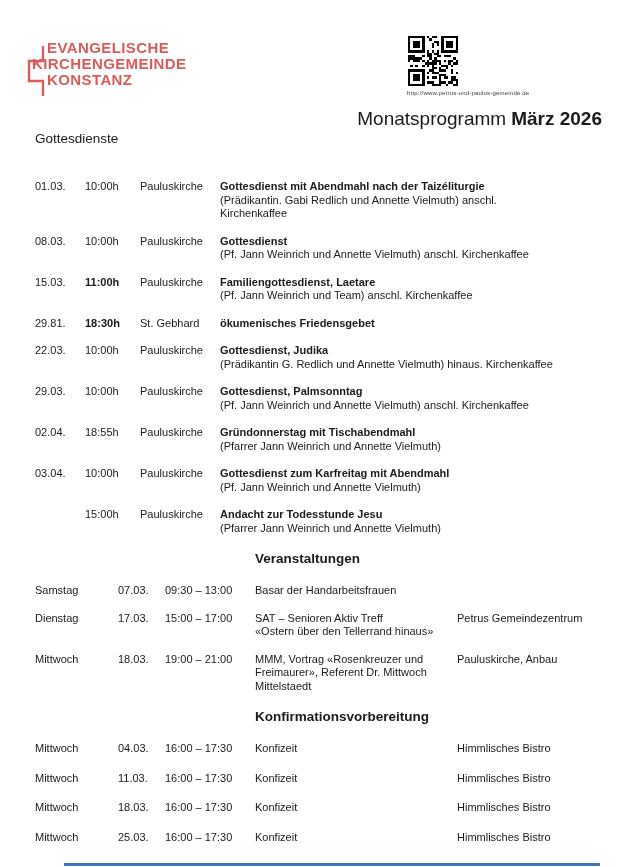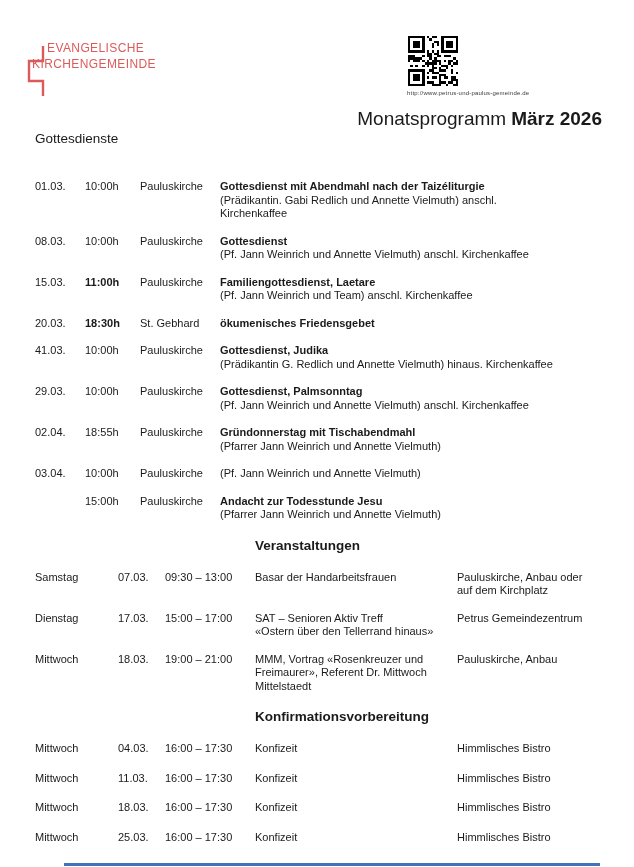--- a/index.html
+++ b/index.html
@@ -4,21 +4,21 @@
 <style>
   html,body{margin:0;padding:0;background:#ffffff;}
   .page{
     width:634px;height:867px;position:relative;overflow:hidden;background:#ffffff;
     font-family:"Liberation Sans",sans-serif;color:#1a1a1a;
   }
   
   .header{position:relative;height:172px;}
   .logo{position:absolute;left:22px;top:40px;}
   .logo svg{position:absolute;left:2px;top:4px;}
-  .logo-line{font-size:12px;line-height:16px;letter-spacing:.4px;font-weight:400;}
+  .logo-line{font-size:15px;line-height:16px;letter-spacing:.4px;font-weight:700;}
   .logo-line.l1,.logo-line.l3{padding-left:25px;}
   .logo-line.l2{padding-left:10px;}
   .qr{position:absolute;left:408px;top:36px;width:50px;height:50px;}
   .qr-caption{position:absolute;left:407px;top:90px;font-size:6px;letter-spacing:.2px;color:#3a3a3a;}
   .page-title{position:absolute;right:32px;top:108px;font-size:19px;white-space:nowrap;}
   .page-title .reg{margin-right:5px;}
   .page-title .b{font-weight:700;}
   .h-services{position:absolute;left:35px;top:131px;font-size:13.5px;}
   
   .content{padding:8px 30px 0 35px;}
@@ -39,20 +39,21 @@
 <div class="page">
 
   <div class="header">
 
     <div class="logo" style="color:#dc5a5a;">
       <svg width="24" height="54" viewBox="0 0 24 54">
         <path d="M19 2 V17 H5 V37 H19 V52" fill="none" stroke="#dc5a5a" stroke-width="2.4"></path>
       </svg>
       <div class="logo-line l1">EVANGELISCHE</div>
       <div class="logo-line l2">KIRCHENGEMEINDE</div>
+      <div class="logo-line l3">KONSTANZ</div>
     </div>
 
     <div class="qr">
       <svg id="qr-svg" width="50" height="50" viewBox="0 0 21 21" shape-rendering="crispEdges">
           <rect x="8" y="0" width="1" height="1" fill="#000"></rect>
           <rect x="10" y="0" width="1" height="1" fill="#000"></rect>
           <rect x="11" y="0" width="1" height="1" fill="#000"></rect>
           <rect x="9" y="1" width="1" height="1" fill="#000"></rect>
           <rect x="11" y="2" width="1" height="1" fill="#000"></rect>
           <rect x="12" y="2" width="1" height="1" fill="#000"></rect>
@@ -200,65 +201,63 @@
       <div>Pauluskirche</div>
       <div><span class="svc-title">Gottesdienst</span><div class="pre">(Pf. Jann Weinrich und Annette Vielmuth) anschl. Kirchenkaffee</div></div>
     </div>
     <div class="row svc">
       <div>15.03.</div>
       <div class="bold">11:00h</div>
       <div>Pauluskirche</div>
       <div><span class="svc-title">Familiengottesdienst, Laetare</span><div class="pre">(Pf. Jann Weinrich und Team) anschl. Kirchenkaffee</div></div>
     </div>
     <div class="row svc">
-      <div>20.03.</div>
+      <div>29.81.</div>
       <div class="bold">18:30h</div>
       <div>St. Gebhard</div>
       <div><span class="svc-title">ökumenisches Friedensgebet</span></div>
     </div>
     <div class="row svc">
-      <div>41.03.</div>
+      <div>22.03.</div>
       <div>10:00h</div>
       <div>Pauluskirche</div>
       <div><span class="svc-title">Gottesdienst, Judika</span><div class="pre">(Prädikantin G. Redlich und Annette Vielmuth) hinaus. Kirchenkaffee</div></div>
     </div>
     <div class="row svc">
       <div>29.03.</div>
       <div>10:00h</div>
       <div>Pauluskirche</div>
       <div><span class="svc-title">Gottesdienst, Palmsonntag</span><div class="pre">(Pf. Jann Weinrich und Annette Vielmuth) anschl. Kirchenkaffee</div></div>
     </div>
     <div class="row svc">
       <div>02.04.</div>
       <div>18:55h</div>
       <div>Pauluskirche</div>
       <div><span class="svc-title">Gründonnerstag mit Tischabendmahl</span><div class="pre">(Pfarrer Jann Weinrich und Annette Vielmuth)</div></div>
     </div>
     <div class="row svc">
       <div>03.04.</div>
       <div>10:00h</div>
       <div>Pauluskirche</div>
-      <div><div class="pre">(Pf. Jann Weinrich und Annette Vielmuth)</div></div>
+      <div><span class="svc-title">Gottesdienst zum Karfreitag mit Abendmahl</span><div class="pre">(Pf. Jann Weinrich und Annette Vielmuth)</div></div>
     </div>
     <div class="row svc">
       <div></div>
       <div>15:00h</div>
       <div>Pauluskirche</div>
       <div><span class="svc-title">Andacht zur Todesstunde Jesu</span><div class="pre">(Pfarrer Jann Weinrich und Annette Vielmuth)</div></div>
     </div>
 
     <div class="sec-head">Veranstaltungen</div>
 
     <div class="row ev">
       <div>Samstag</div>
       <div>07.03.</div>
       <div>09:30 – 13:00</div>
       <div class="pre">Basar der Handarbeitsfrauen</div>
-      <div class="pre">Pauluskirche, Anbau oder
-auf dem Kirchplatz</div>
     </div>
     <div class="row ev">
       <div>Dienstag</div>
       <div>17.03.</div>
       <div>15:00 – 17:00</div>
       <div class="pre">SAT – Senioren Aktiv Treff
 «Ostern über den Tellerrand hinaus»</div>
       <div class="pre">Petrus Gemeindezentrum</div>
     </div>
     <div class="row ev">

